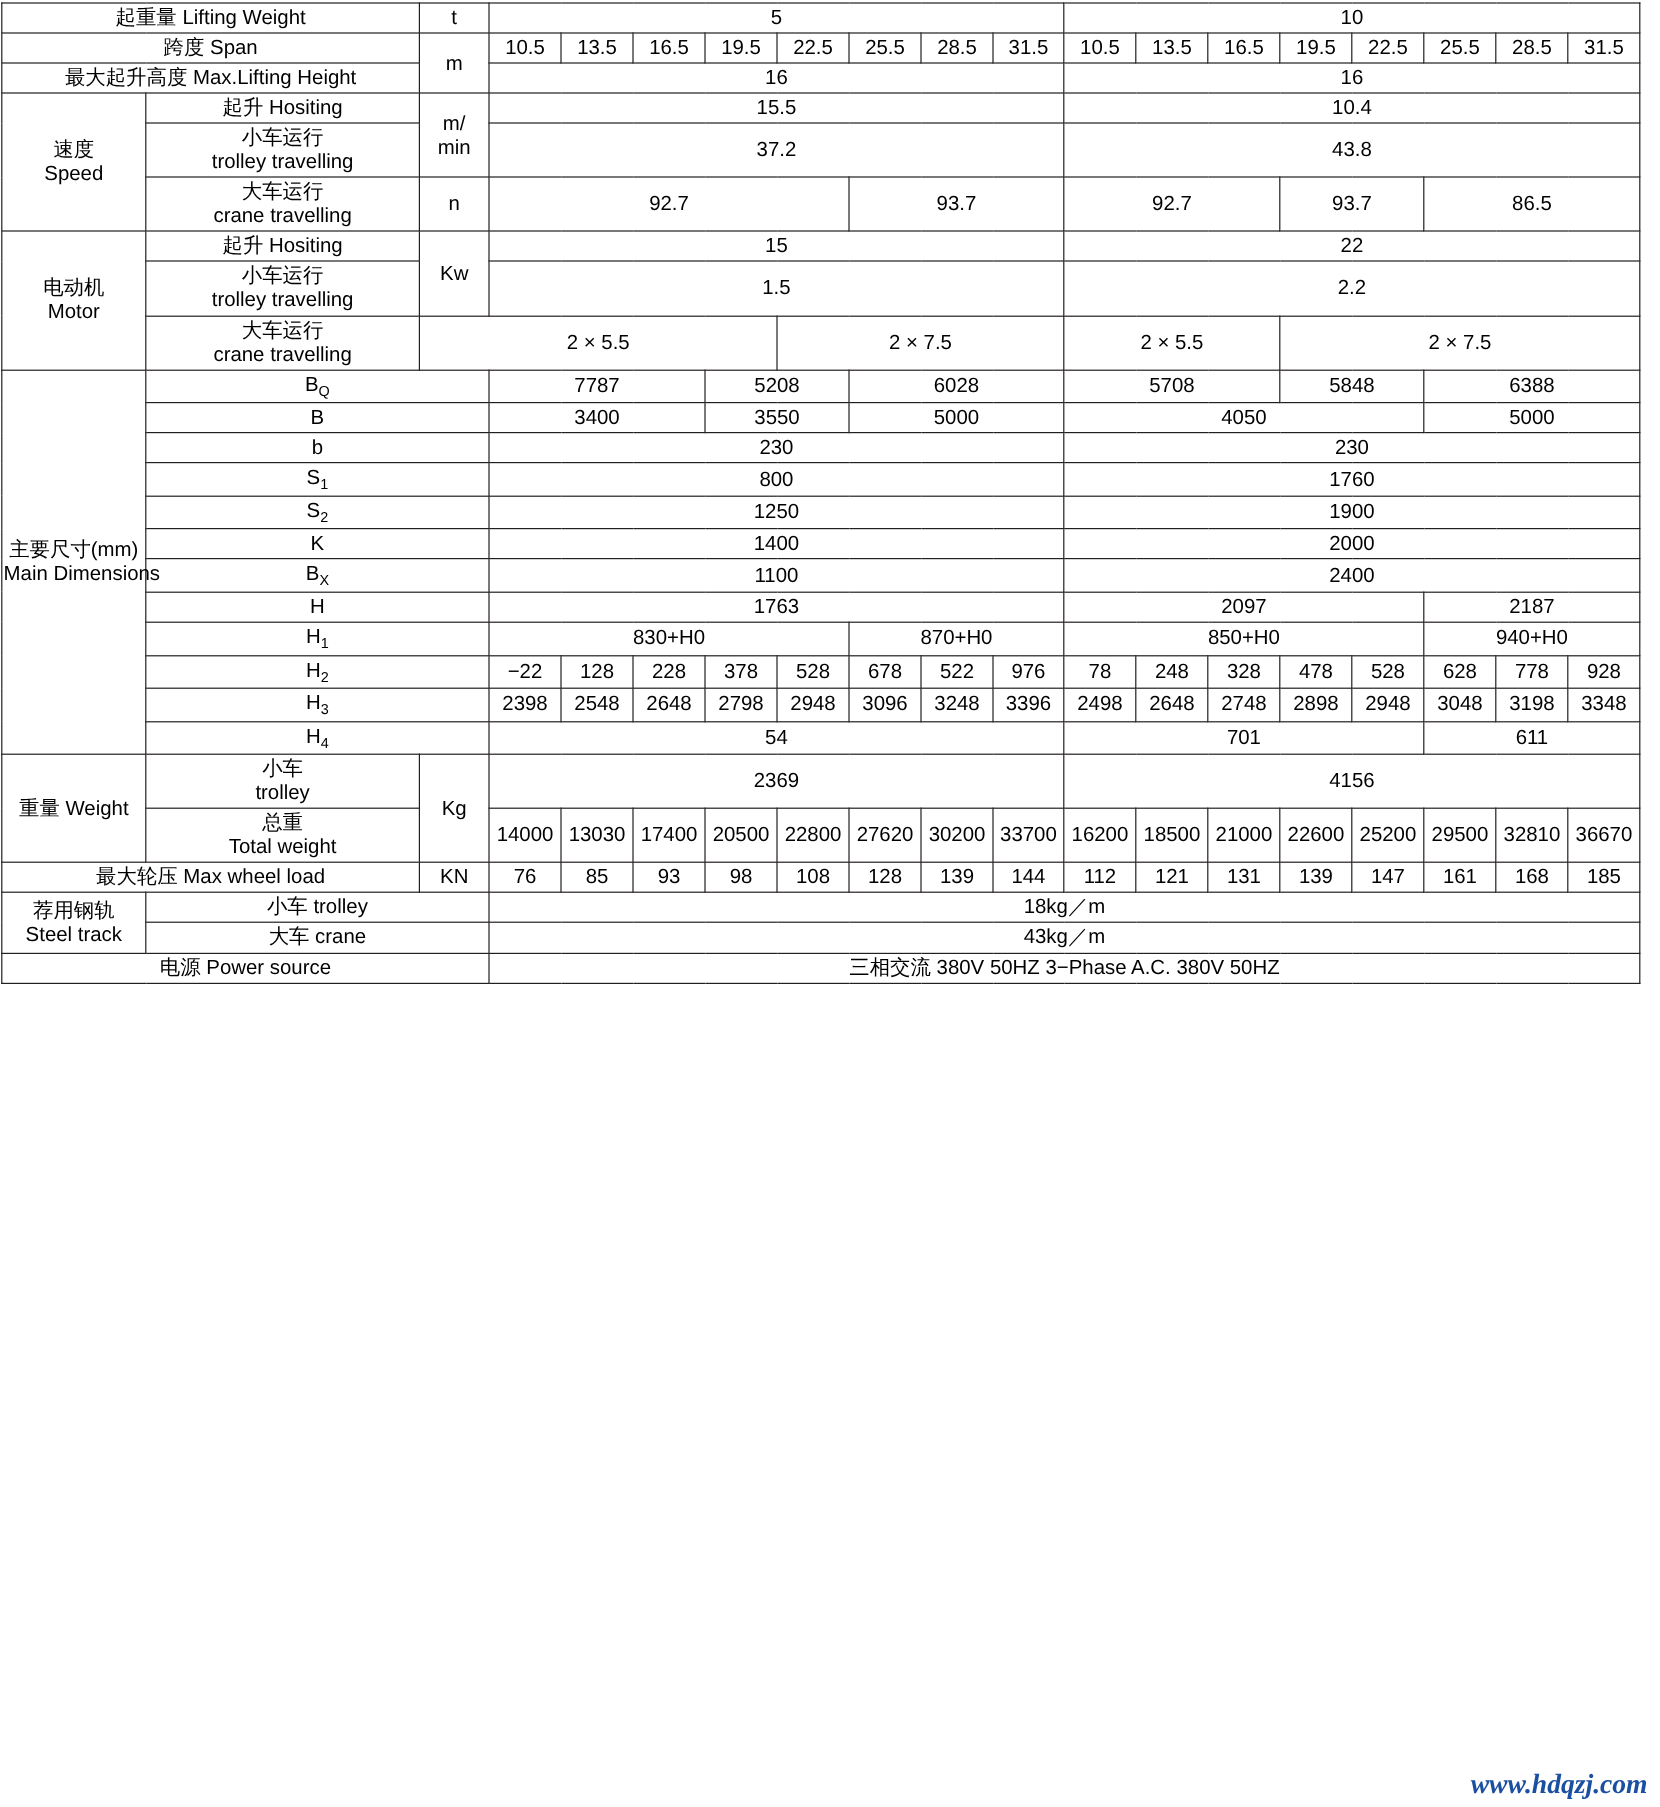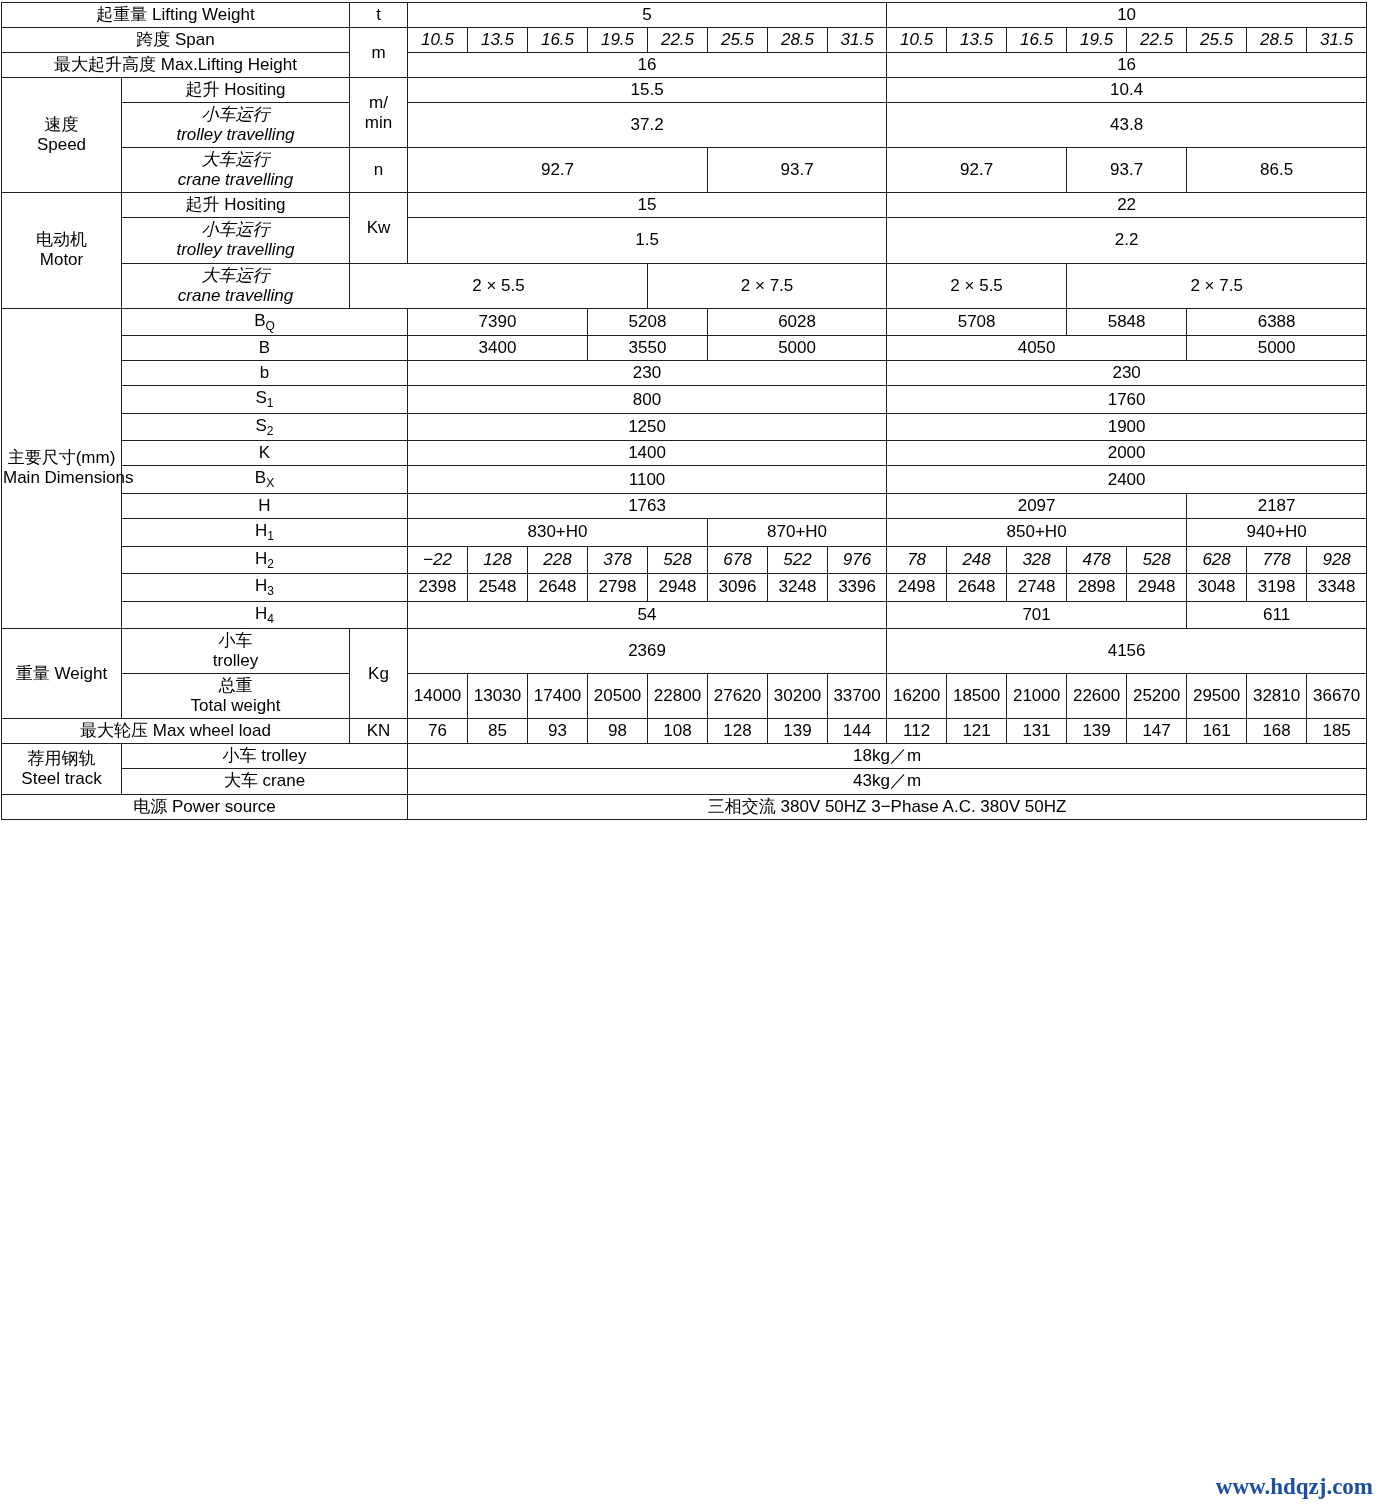--- a/index.html
+++ b/index.html
@@ -31,21 +31,20 @@
     font-size: 17px;
     line-height: 1.18;
     padding: 2px 1px;
     white-space: nowrap;
   }
   td.lbl {
     font-size: 17px;
   }
   td.small {
     font-size: 16px;
-    font-style: italic;
   }
   td.tiny {
     font-size: 15px;
     margin-top: 16px;
   }
   .cn {
     display: block;
   }
   .en {
     display: block;
@@ -56,20 +55,21 @@
   .sub {
     font-size: 12px;
     vertical-align: sub;
   }
   .wm {
     position: absolute;
     right: 10px;
     bottom: 6px;
     font-size: 23px;
     font-weight: bold;
+    font-style: italic;
     color: #1b4fa0;
     letter-spacing: 0px;
     font-family: "Liberation Serif", serif;
   }
 </style>
 </head>
 <body>
 
 <div id="sheet">
   <table class="spec">
@@ -205,21 +205,21 @@
       <td colspan="3">2 × 5.5</td>
       <td colspan="5">2 × 7.5</td>
     </tr>
 
     <tr>
       <td rowspan="12" class="lbl">
         <span class="cn">主要尺寸(mm)</span>
         <span class="en">Main Dimensions</span>
       </td>
       <td colspan="2">B<span class="sub">Q</span></td>
-      <td colspan="3">7390</td>
+      <td colspan="3">7787</td>
       <td colspan="2">5208</td>
       <td colspan="3">6028</td>
       <td colspan="3">5708</td>
       <td colspan="2">5848</td>
       <td colspan="3">6388</td>
     </tr>
 
     <tr>
       <td colspan="2">B</td>
       <td colspan="3">3400</td>

